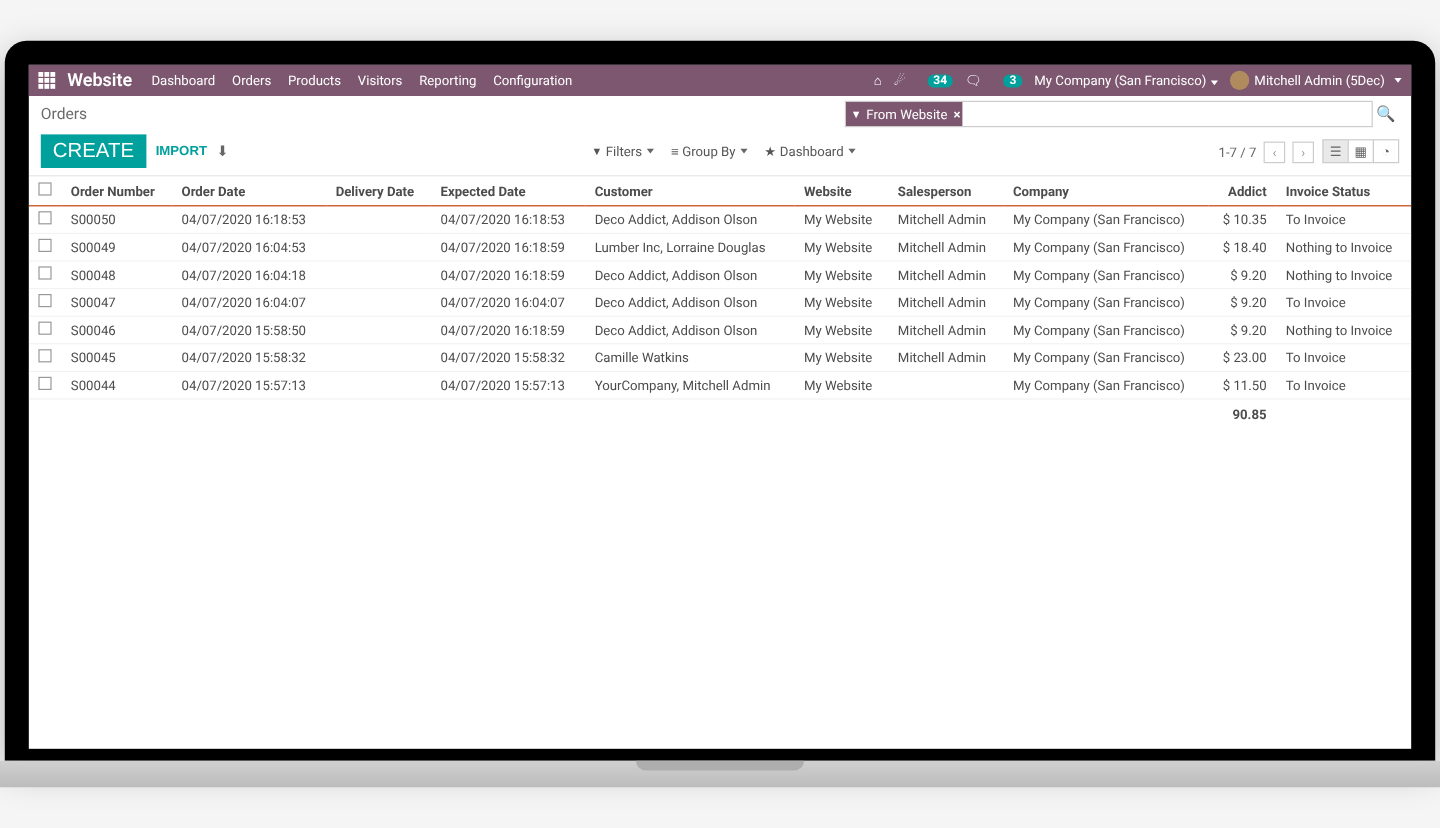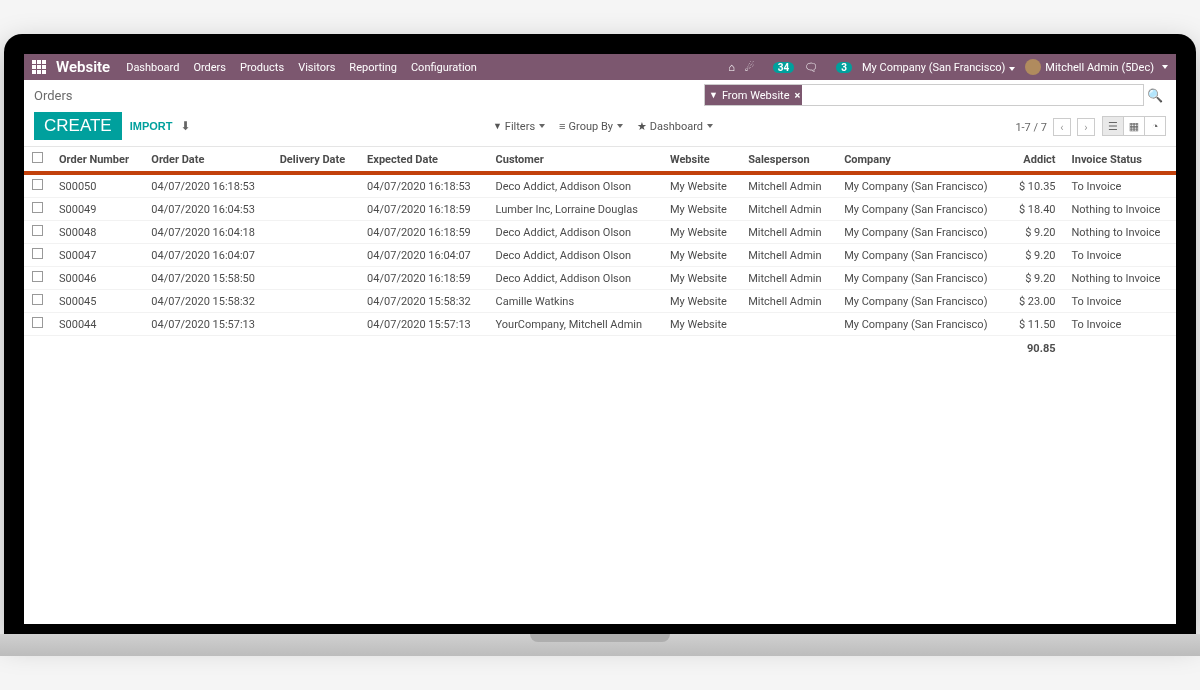--- a/index.html
+++ b/index.html
@@ -171,21 +171,21 @@
     cursor:pointer; color:#666; background:#fff; margin-left:-1px;
   }
   .view-btn.active { background:#e9e9e9; }
 
   
   .tbl {
     width:100%; border-collapse:collapse; font-size:11px;
   }
   .tbl th {
     text-align:left; font-weight:700; color:#4c4c4c;
-    padding:5px 8px; border-bottom:4px solid #c2410c;
+    padding:5px 8px; border-bottom:1px solid #c2410c;
     white-space:nowrap;
   }
   .tbl th.num, .tbl td.num { text-align:right; }
   .tbl td {
     padding:4px 8px; border-bottom:1px solid #f2f2f2;
     white-space:nowrap; color:#4c4c4c;
   }
   .tbl tbody tr { cursor:pointer; }
   .chk {
     width:11px; height:11px; border:1px solid #999;

